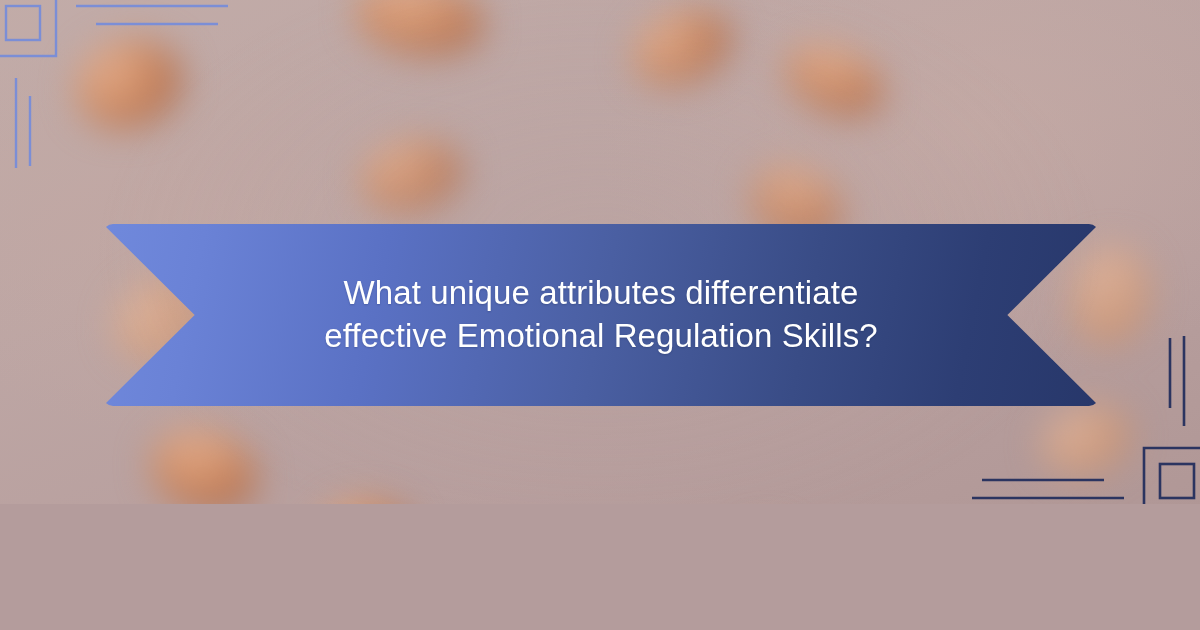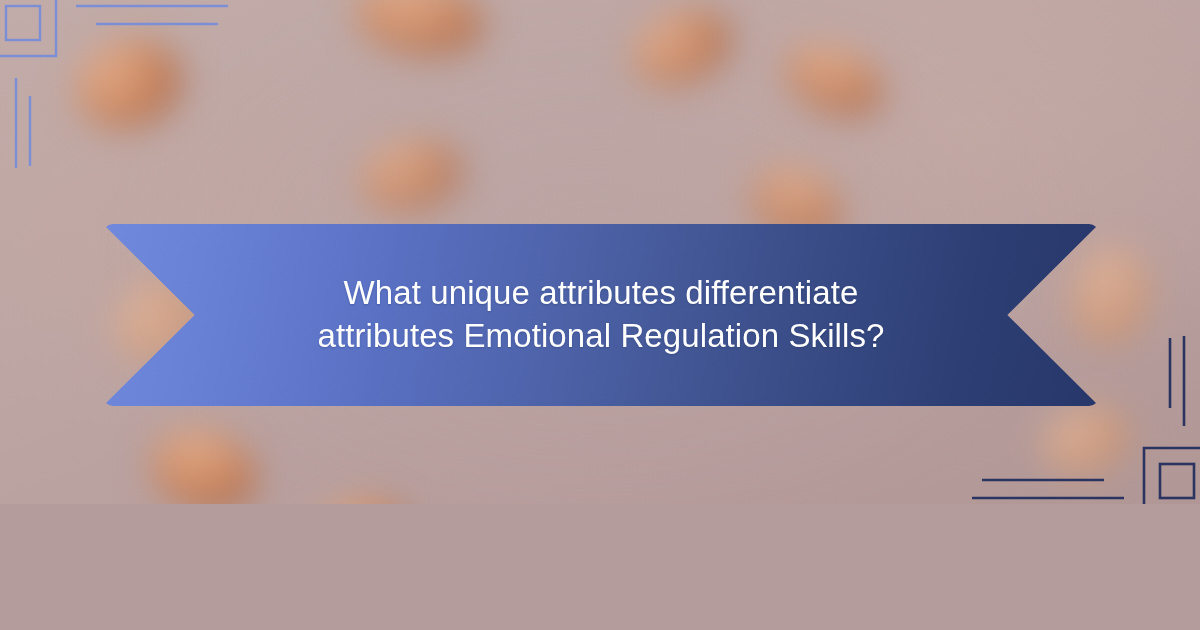--- a/index.html
+++ b/index.html
@@ -168,17 +168,17 @@
         <path d="M 214 92 L 214 2"></path>
         <path d="M 200 74 L 200 4"></path>
       </g>
     </svg>
   </div>
 
   <div class="ribbon-wrap">
     <div class="ribbon"></div>
     <div class="ribbon-text">
       <span class="ribbon-line">What unique attributes differentiate</span>
-      <span class="ribbon-line">attributes Emotional Regulation Skills?</span>
+      <span class="ribbon-line">effective Emotional Regulation Skills?</span>
     </div>
   </div>
 
 </div>
 
 </body></html>

